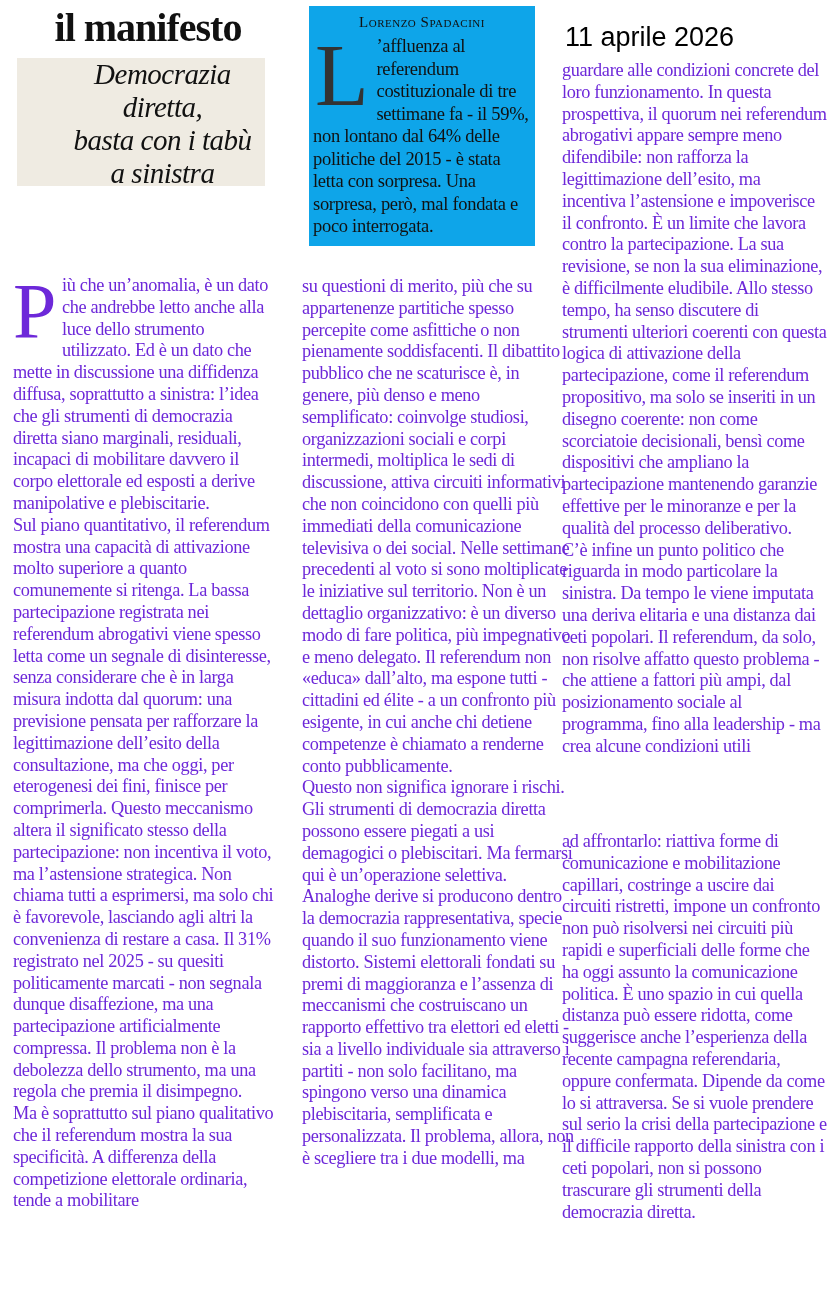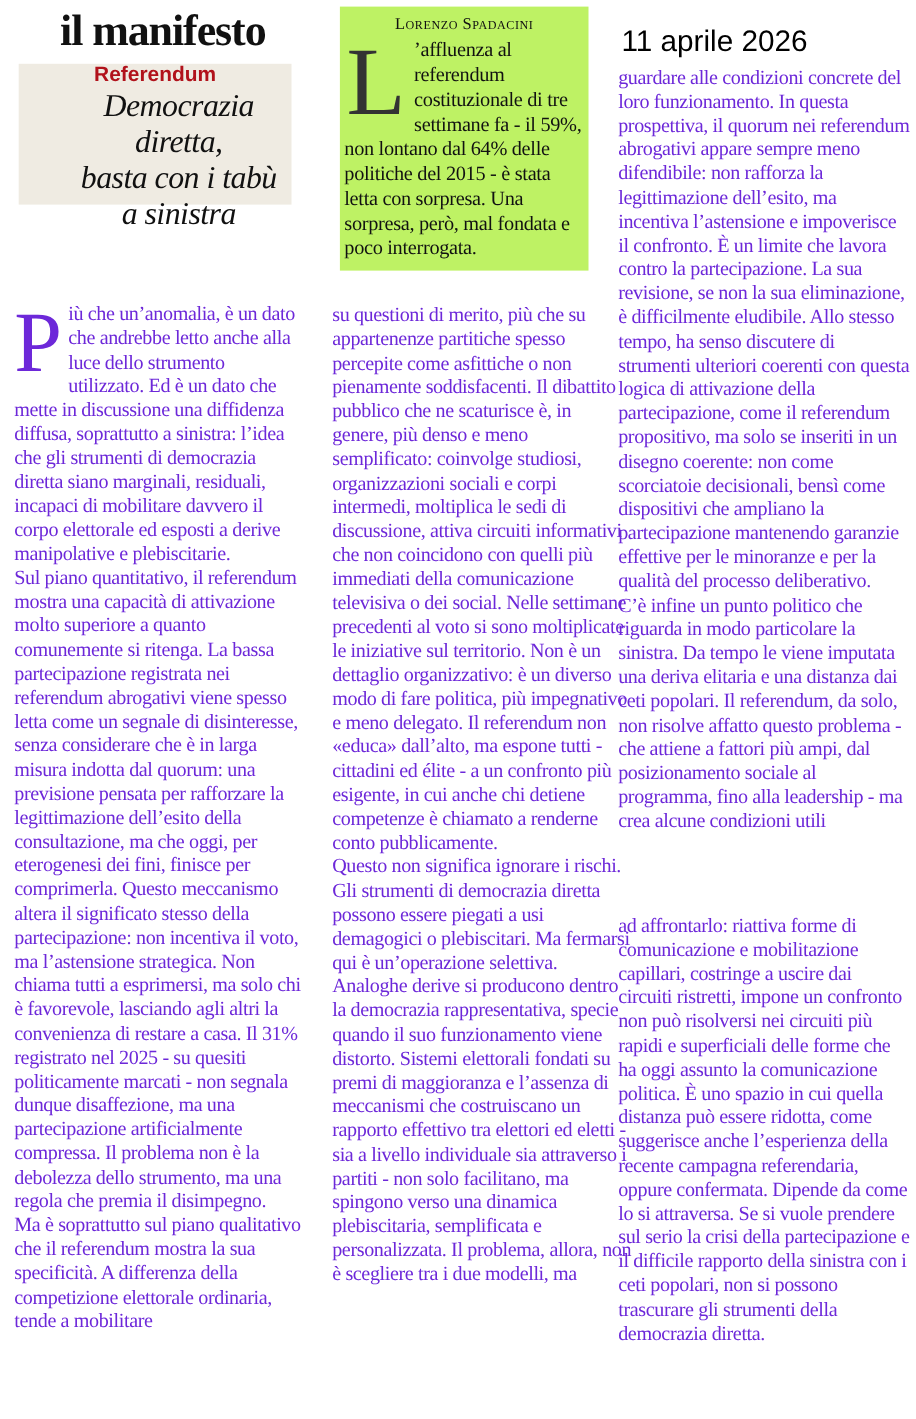--- a/index.html
+++ b/index.html
@@ -6,42 +6,41 @@
   body { width:833px; height:1290px; position:relative; overflow:hidden; color:#111; }
 
   
   #masthead { position:absolute; left:28px; top:4px; width:240px; text-align:center;
     font-family:"Liberation Serif", serif; font-weight:bold; font-size:40px; letter-spacing:-1px; color:#111; }
   #headline-box { position:absolute; left:17px; top:58px; width:248px; height:128px; background:#efebe2; text-align:center; }
   #kicker { font-family:"Liberation Sans", sans-serif; font-weight:bold; font-size:19px; color:#b1121b; margin-top:0px; line-height:22px; }
   #headline { font-family:"Liberation Serif", serif; font-style:italic; font-size:29px; line-height:33px; color:#111; margin-top:0px; letter-spacing:-0.5px;padding-left:43px; }
 
   
-  #lead-box { position:absolute; left:309px; top:6px; width:226px; height:240px; background:#bef264; }
+  #lead-box { position:absolute; left:309px; top:6px; width:226px; height:240px; background:#0ea5e9; }
   #author { font-family:"Liberation Serif", serif; font-size:15px; letter-spacing:0.5px; text-align:center; margin-top:8px; font-variant:small-caps; }
   #lead-text { font-family:"Liberation Serif", serif; font-size:18.5px; line-height:22.5px; padding:4px 6px 0 4px; letter-spacing:-0.3px; }
   #lead-text .drop { float:left; font-size:88px; line-height:70px; margin:6px 8px 0 2px; color:#333; }
 
   #date { position:absolute; left:565px; top:22px; font-family:Liberation Sans, sans-serif; font-size:27px; color:#000000; }
 
   
   .col { position:absolute; font-family:Liberation Serif, serif; font-size:18.3px; line-height:21.8px; letter-spacing:-0.35px; white-space:pre-line; color:#6d28d9; }
   #col1 { left:13px; top:275px; width:262px; }
   #col2 { left:302px; top:276px; width:272px; }
   #col3a { left:562px; top:60px; width:265px; }
   #col3b { left:562px; top:831px; width:265px; }
   .drop-p { float:left; font-size:78px; line-height:60px; margin:6px 6px 0 0; }
 </style>
 </head>
 <body>
 
 <div id="masthead">il manifesto</div>
 
 <div id="headline-box">
-  <div id="kicker">Referendum</div>
   <div id="headline">
     <div>Democrazia diretta,</div>
     <div>basta con i tabù</div>
     <div>a sinistra</div>
   </div>
 </div>
 
 <div id="lead-box">
   <div id="author">Lorenzo Spadacini</div>
   <div id="lead-text">

